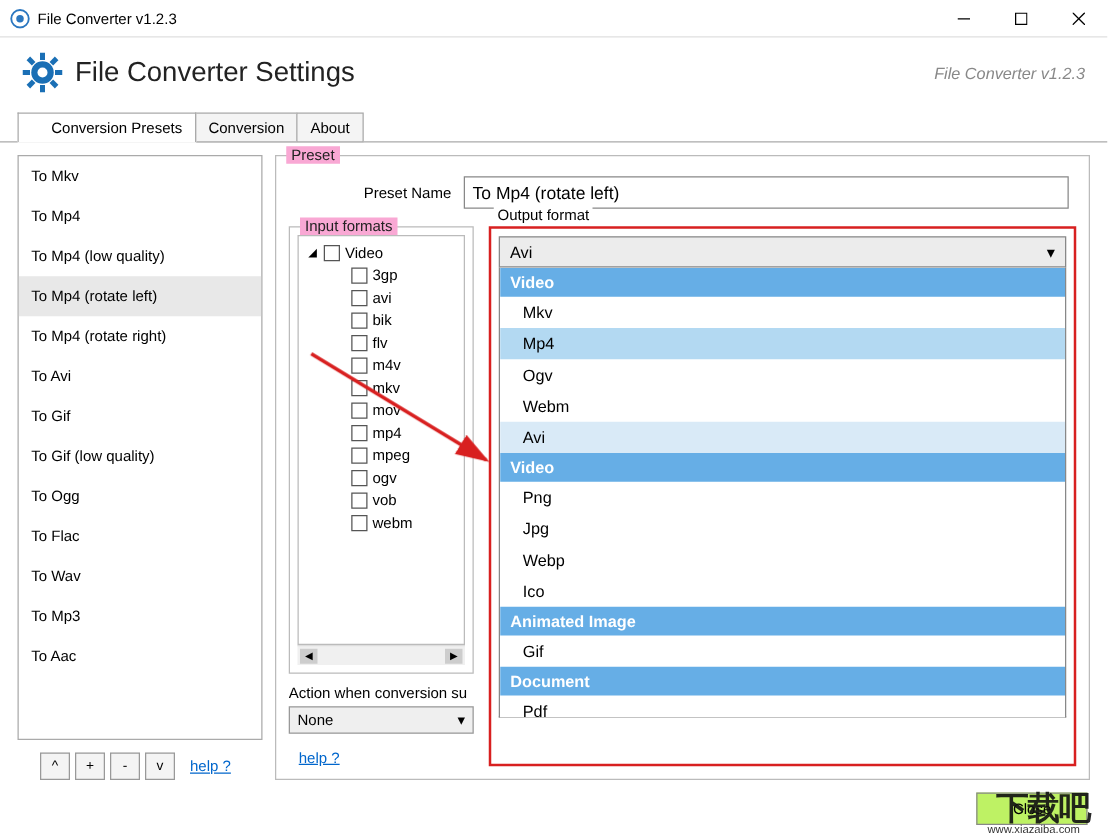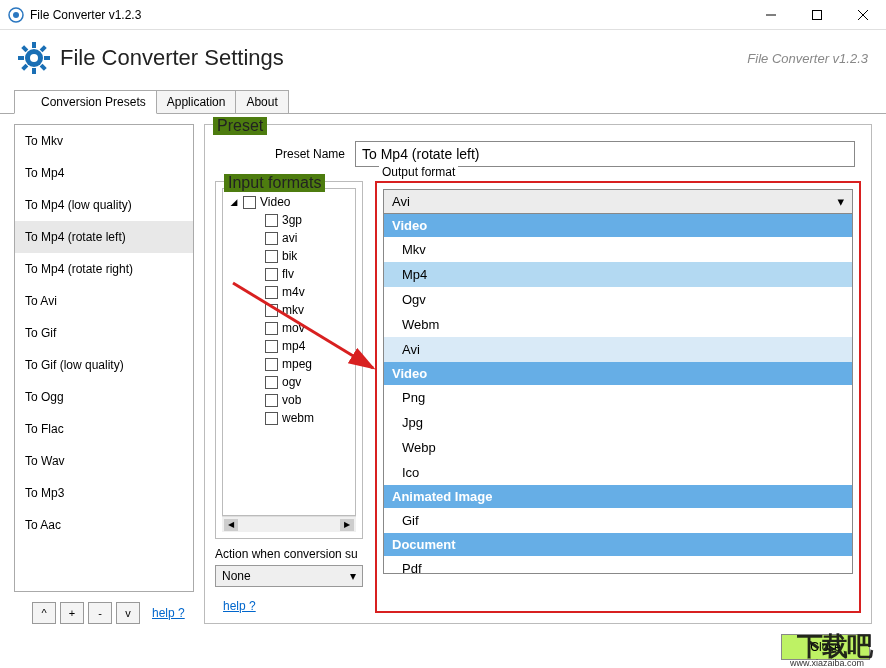--- a/index.html
+++ b/index.html
@@ -20,35 +20,35 @@
 
     
     .tabs { display: flex; padding-left: 14px; gap: 0; }
     .tab { border: 1px solid #aaa; padding: 4px 10px; font-size: 12px; background: #f4f4f4; cursor: pointer; margin-right: -1px; }
     .tab.active { background: #fff; border-bottom: 1px solid #fff; position: relative; z-index: 2; padding-left: 26px; }
     .tab-underline { border-top: 1px solid #aaa; margin-top: -1px; }
 
     .main { display: flex; padding: 10px 14px; gap: 10px; height: 520px; }
 
     
-    .preset-col { width: 180px; display: flex; flex-direction: column; }
+    .preset-col { width: 196px; display: flex; flex-direction: column; }
     .preset-list { border: 1px solid #aaa; flex: 1; overflow-y: auto; background: #fff; position: relative; }
     .preset-item { padding: 9px 10px; font-size: 12px; cursor: pointer; white-space: nowrap; overflow: hidden; text-overflow: ellipsis; }
     .preset-item.selected { background: #e8e8e8; }
     .preset-list::-webkit-scrollbar { width: 17px; }
     .preset-list::-webkit-scrollbar-track { background: #f0f0f0; }
     .preset-list::-webkit-scrollbar-thumb { background: #cdcdcd; }
     .preset-actions { display: flex; gap: 4px; margin-top: 10px; align-items: center; padding-left: 18px; }
     .sq-btn { width: 24px; height: 22px; border: 1px solid #999; background: #f4f4f4; cursor: pointer; font-size: 11px; }
     .help-link { color: #0066cc; text-decoration: underline; cursor: pointer; margin-left: 8px; font-size: 12px; }
 
     
     .right { flex: 1; display: flex; flex-direction: column; }
     .fieldset { border: 1px solid #bbb; padding: 8px 10px 10px 10px; position: relative; }
-    .fieldset-label { position: absolute; top: -8px; left: 8px; background: #4d7c0f; padding: 0 4px; font-size: 16px; color: #222; }
+    .fieldset-label { position: absolute; top: -8px; left: 8px; background: #f9a8d4; padding: 0 4px; font-size: 12px; color: #222; }
     .preset-fieldset { flex: 1; display: flex; flex-direction: column; gap: 8px; }
 
     .name-row { display: flex; align-items: center; gap: 10px; margin: 8px 0 6px 60px; }
     .name-label { font-size: 12px; }
     .name-input { flex: 1; border: 1px solid #888; padding: 4px 6px; font-size: 14px; margin-right: 6px; }
 
     .formats-row { display: flex; gap: 12px; flex: 1; min-height: 0; }
 
     .input-col { width: 148px; display: flex; flex-direction: column; }
     .input-box { border: 1px solid #bbb; flex: 1; overflow: auto; padding: 4px 0; }
@@ -132,21 +132,21 @@
         </g>
         <circle cx="16" cy="16" r="4" fill="#fff"></circle>
       </svg>
   </span>
   <span class="header-title">File Converter Settings</span>
   <span class="header-version">File Converter v1.2.3</span>
 </div>
 
 <div class="tabs">
   <div class="tab active">Conversion Presets</div>
-  <div class="tab">Application</div>
+  <div class="tab">Conversion</div>
   <div class="tab">About</div>
 </div>
 <div class="tab-underline"></div>
 
 <div class="main">
 
   <div class="preset-col">
     <div class="preset-list" id="preset-list">
         <div class="preset-item">To Mkv</div>
         <div class="preset-item">To Mp4</div>

